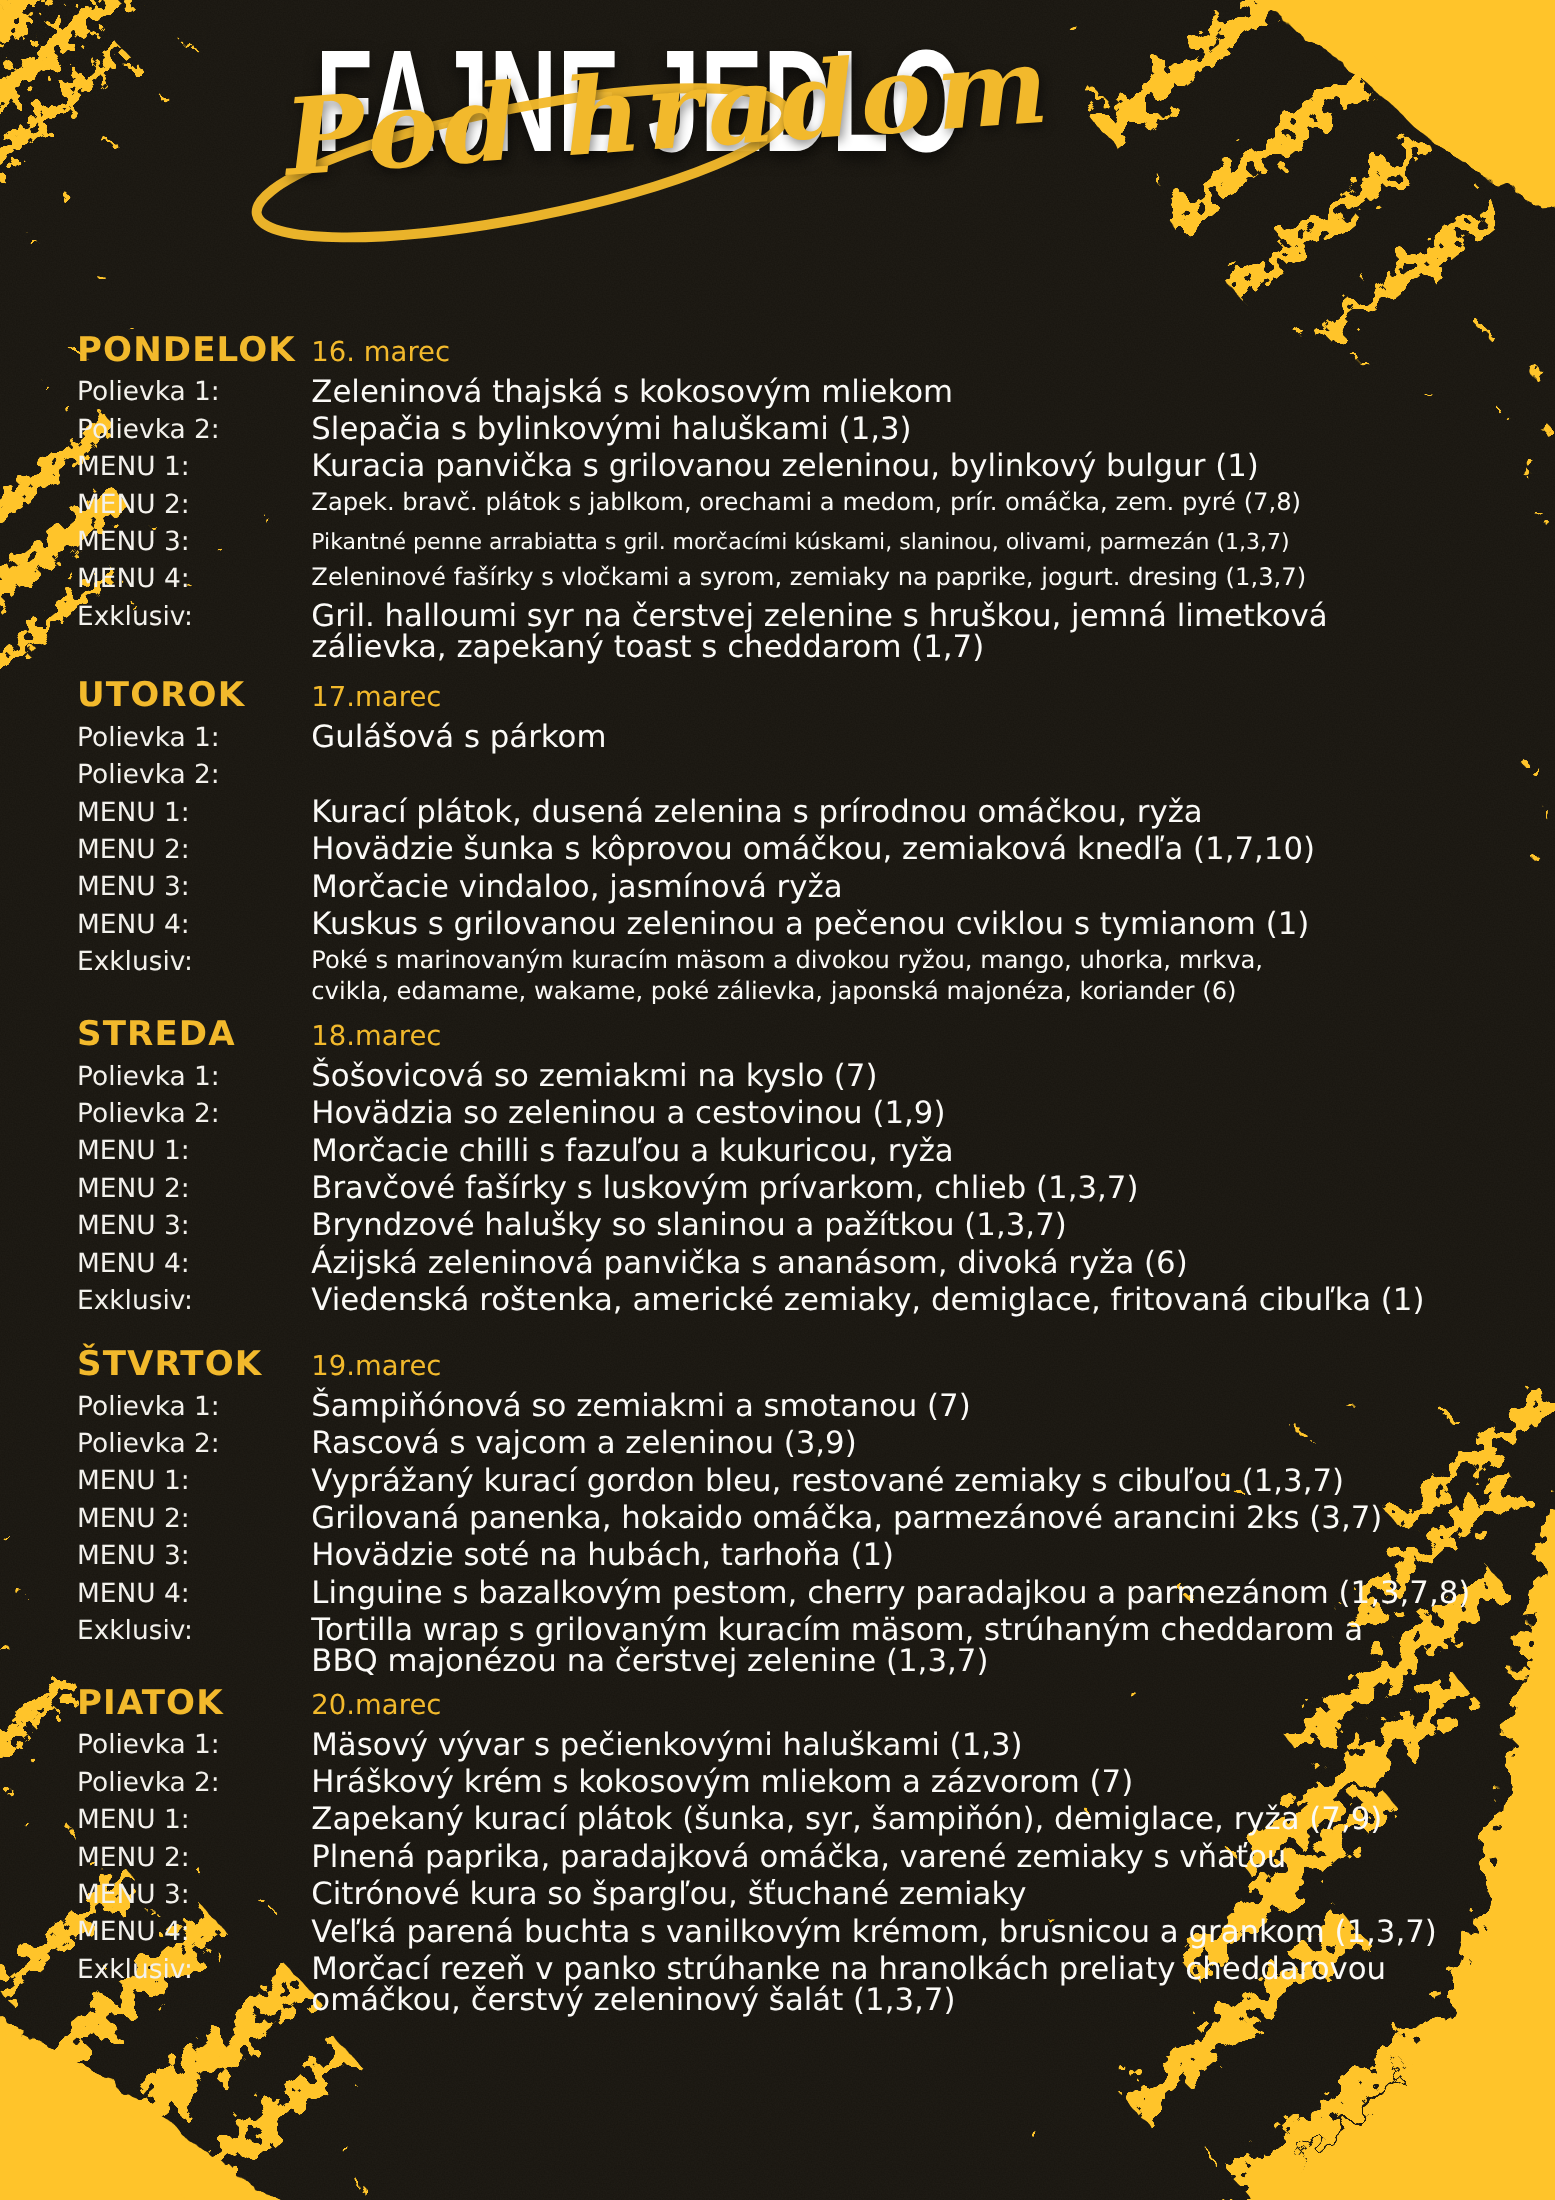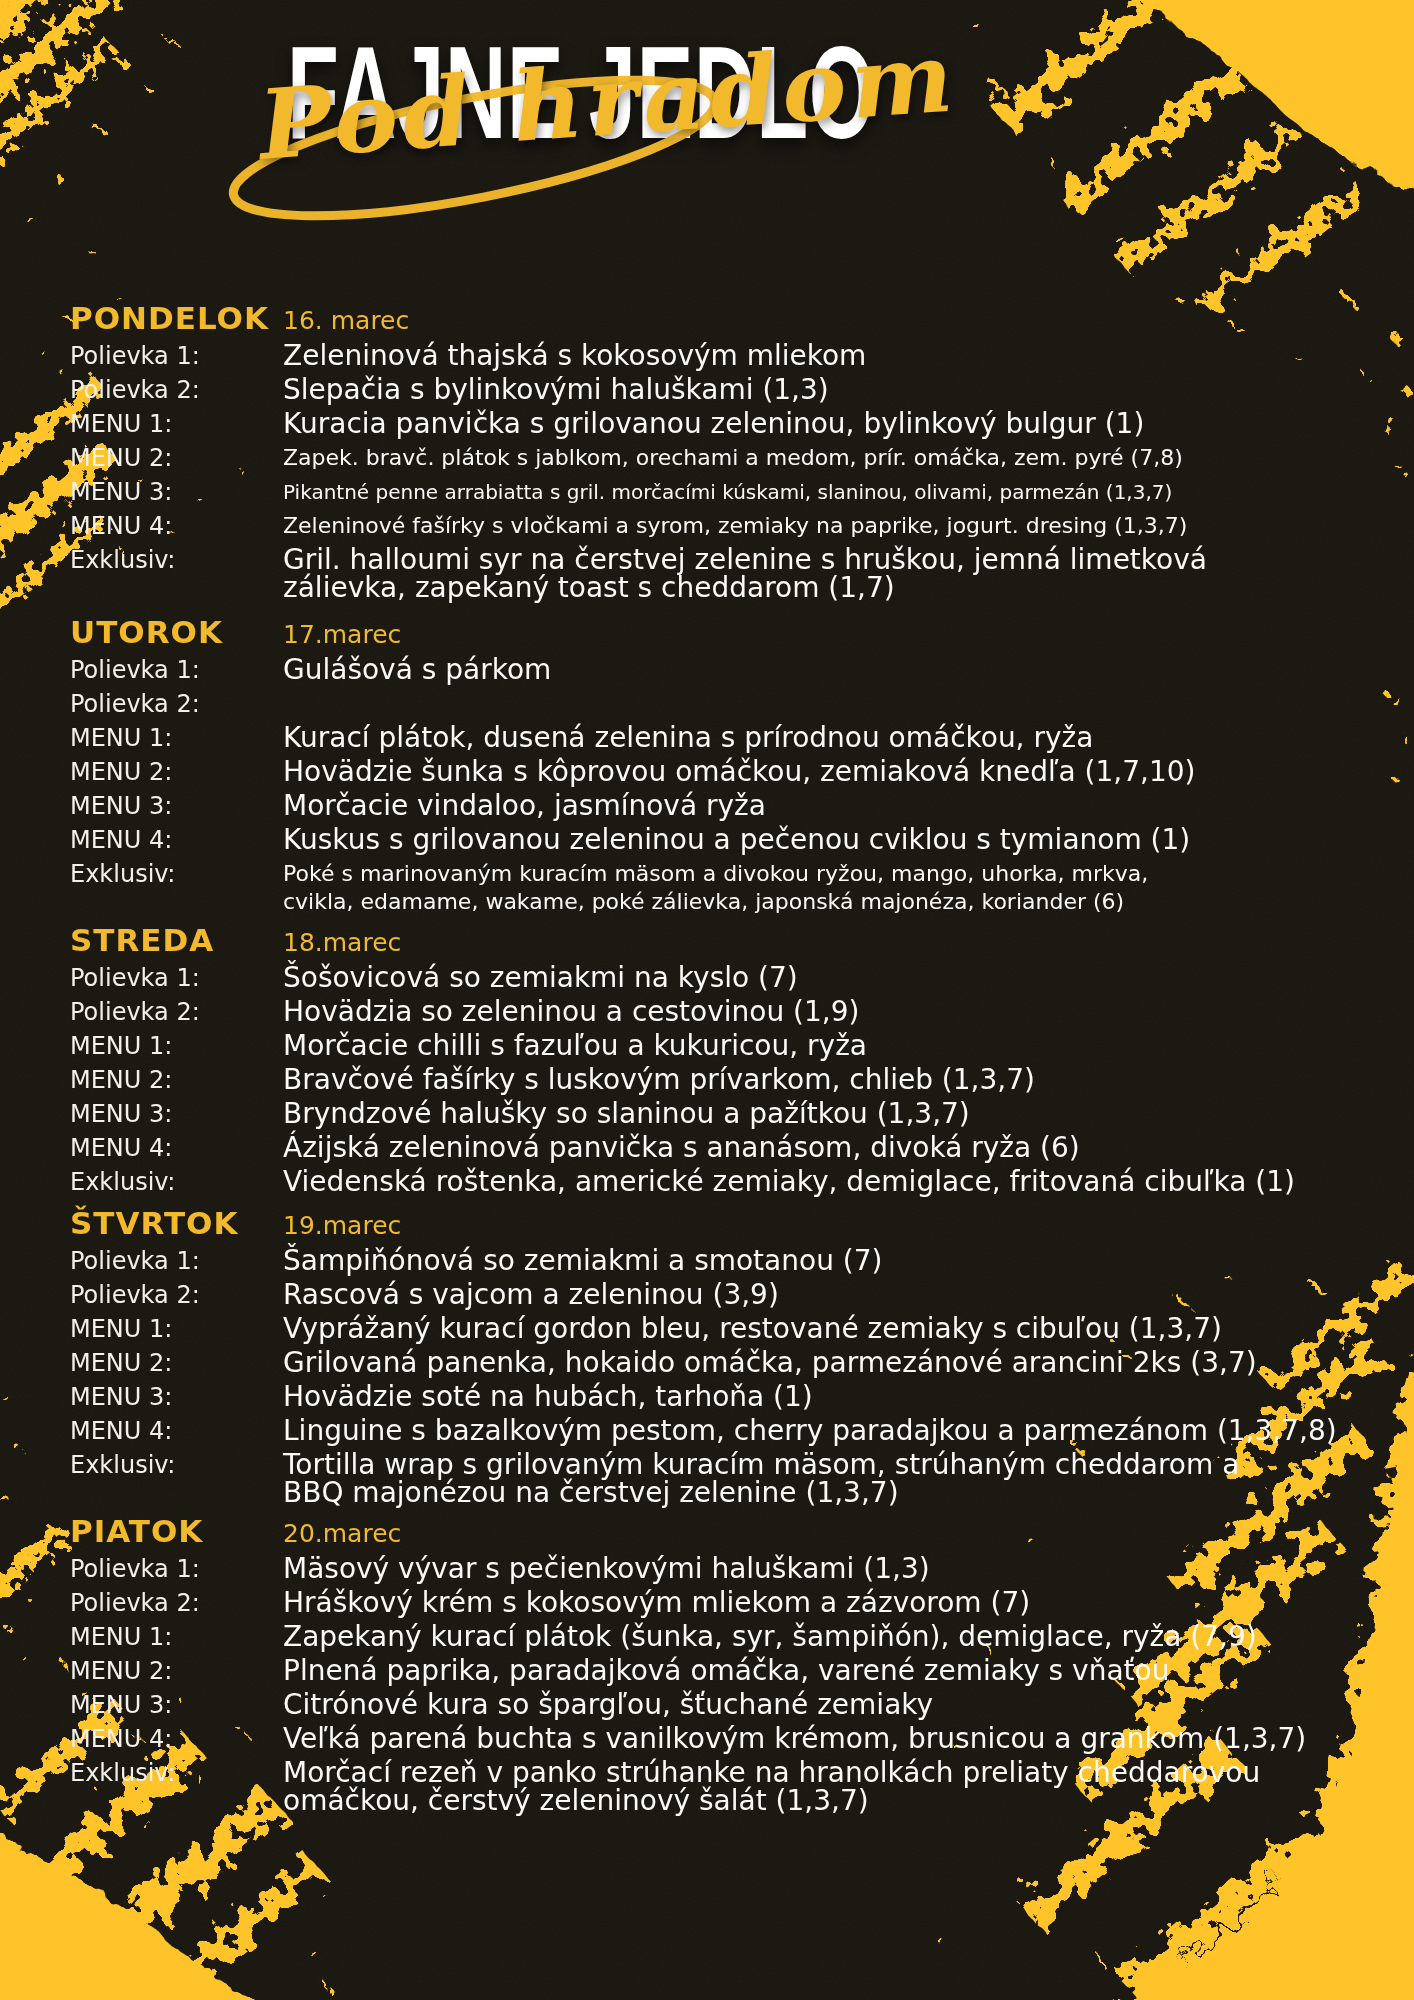--- a/index.html
+++ b/index.html
@@ -24,21 +24,21 @@
     font-family:"DejaVu Serif", serif;font-style:italic;font-weight:700;
     font-size:96px;line-height:1;color:var(--accent,#f2b92c);
     letter-spacing:5px;transform:rotate(-4deg);transform-origin:left top;
     white-space:nowrap;text-shadow:2px 4px 10px rgba(0,0,0,.45);
   }
   .swoosh{position:absolute;left:0;top:0;width:1000px;height:260px;overflow:visible;}
   
   .content{position:absolute;left:70px;top:300px;width:1344px;}
   .day{margin-bottom:12px;}
   .day:nth-child(2){margin-bottom:2px;}
-  .day:nth-child(3){margin-bottom:9px;}
+  .day:nth-child(3){margin-bottom:26px;}
   .day:nth-child(4){margin-bottom:2px;}
   .day-header{display:grid;grid-template-columns:213px 1fr;align-items:baseline;margin-bottom:6px;}
   .day-name{
     font-size:31px;font-weight:700;color:var(--accent,#f2b92c);
     letter-spacing:1px;line-height:36px;
   }
   .day-date{font-size:25px;font-weight:400;color:var(--accent,#f2b92c);line-height:30px;}
   .row{display:grid;grid-template-columns:213px 1131px;margin-bottom:6px;}
   .row-label{font-size:24px;line-height:28px;color:#f3f1ec;}
   .row-text{font-size:28px;line-height:28px;color:#fbfaf7;white-space:pre-line;}

